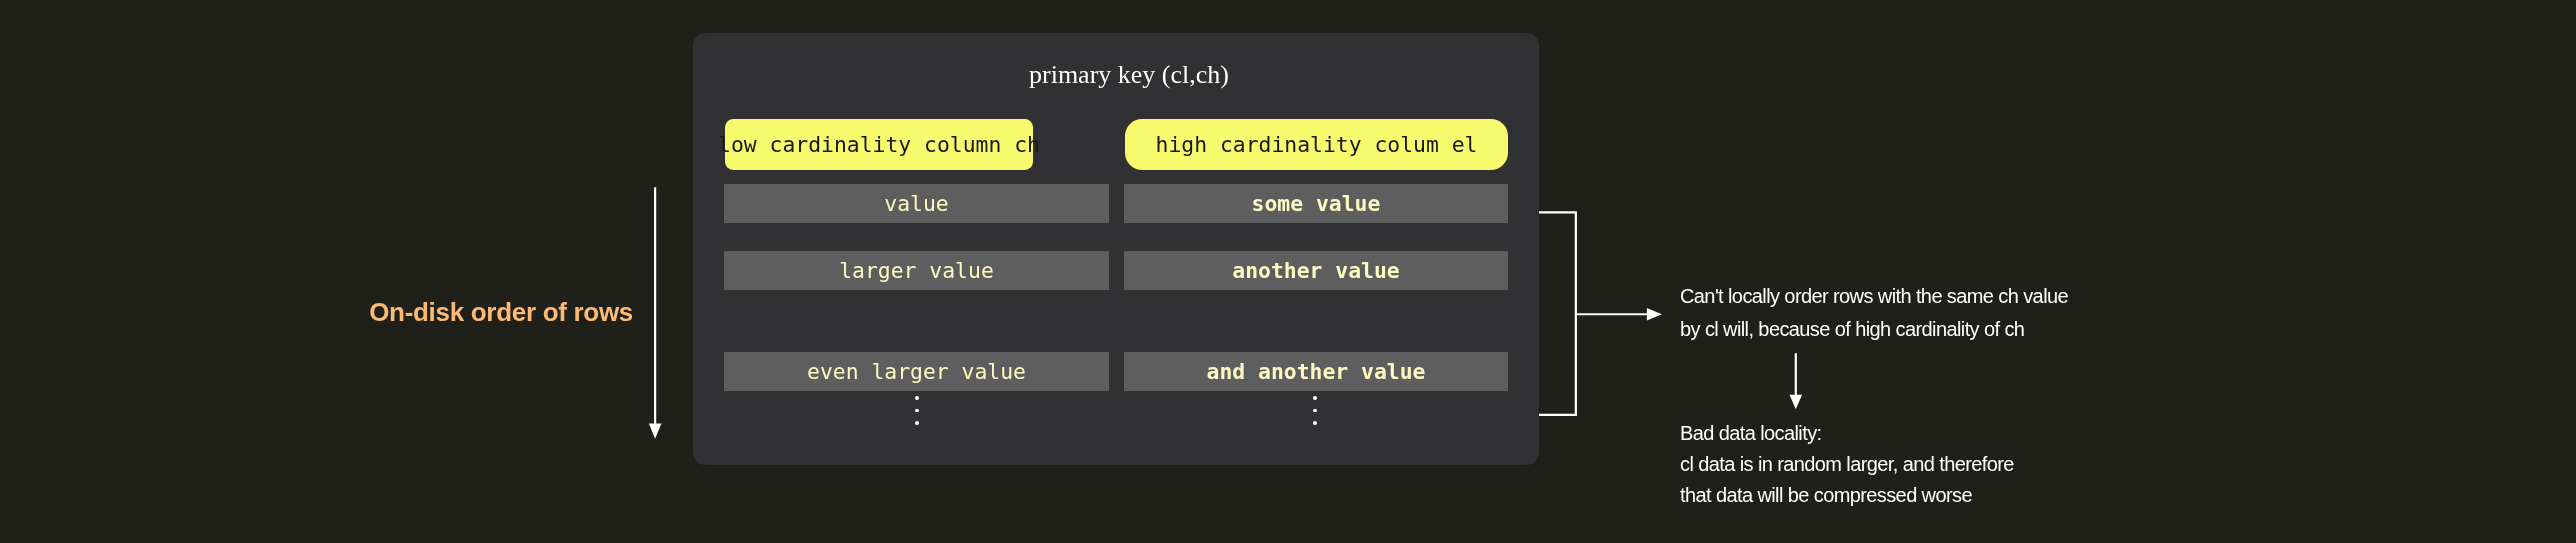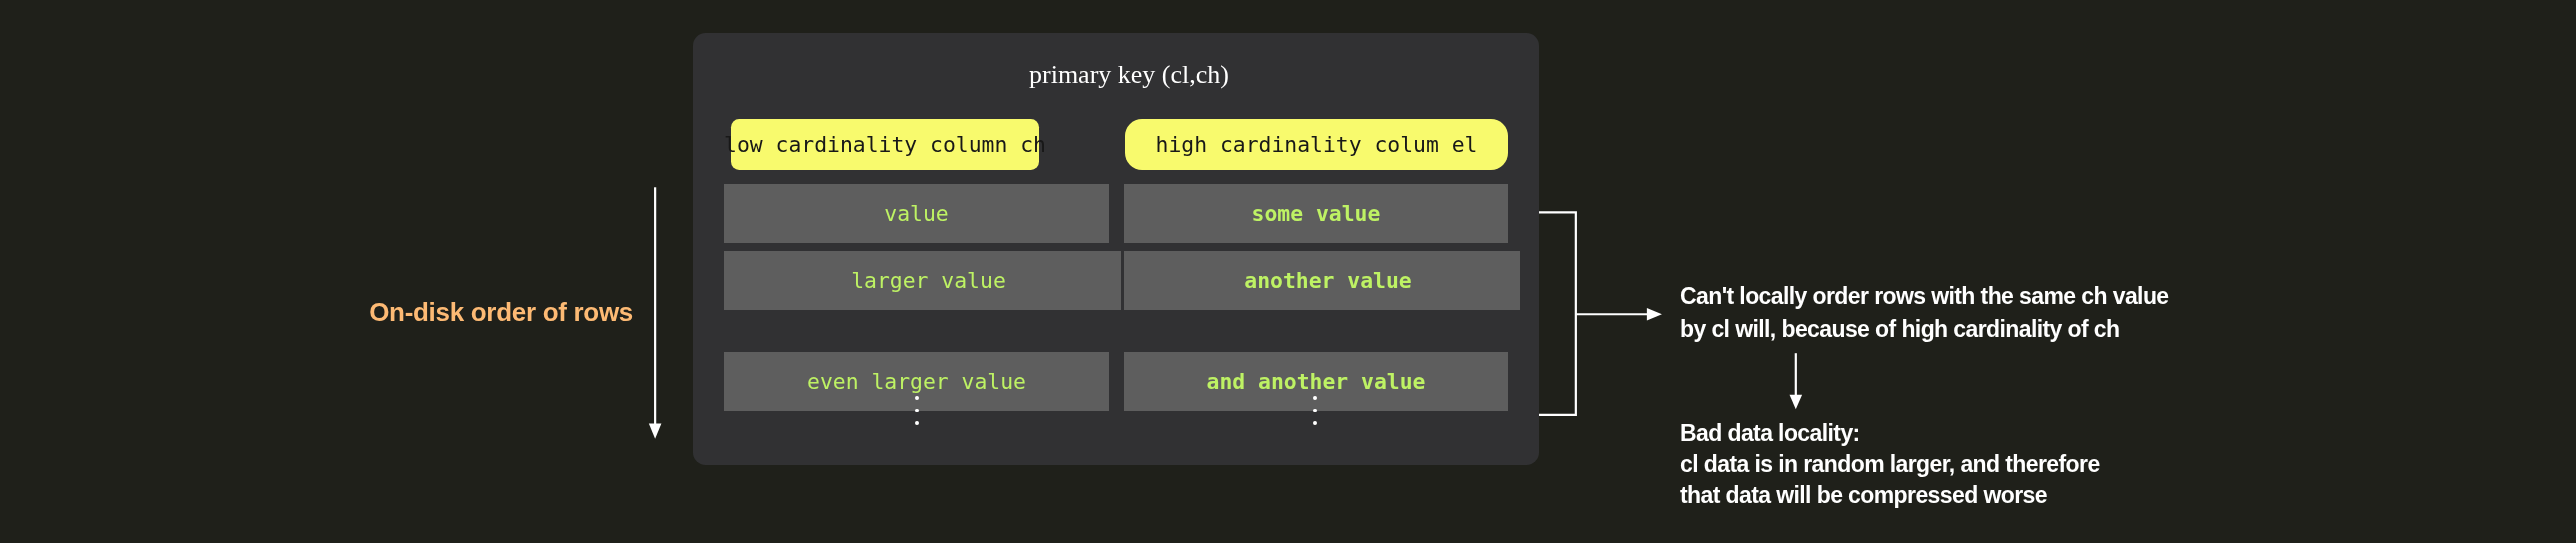--- a/index.html
+++ b/index.html
@@ -63,38 +63,38 @@
     background: #f8fa6d;
     border-radius: 8.2px;
     display: flex;
     align-items: center;
     justify-content: center;
     color: #181818;
     font-family: "DejaVu Sans Mono", "Liberation Mono", monospace;
     font-size: 21.4px;
     white-space: nowrap;
   }
-  .col-header.c1 { left: 38px;  width: 308px; text-align: center; }
+  .col-header.c1 { left: 32px;  width: 308px; text-align: center; }
   .col-header.c2 { left: 432px; width: 383px; border-radius: 17px; }
   .cell {
     position: absolute;
-    height: 59px;
+    height: 39px;
     background: #5e5e5e;
     display: flex;
     align-items: center;
     justify-content: center;
-    color: #bef264;
+    color: #fef9c3;
     font-family: "DejaVu Sans Mono", "Liberation Mono", monospace;
     font-size: 21.4px;
     white-space: nowrap;
   }
   .cell.c1 { left: 31px;  width: 385px; }
   .cell.c2 { left: 431px; width: 384px; font-weight: bold; }
   .row-0 { top: 151px; }
-  .row-1 { top: 218px; padding-left: 12px; }
+  .row-1 { top: 218px; }
   .row-2 { top: 285px; margin-top: 34px; }
   .vdots {
     position: absolute;
     top: 363px;
     width: 3.8px;
     display: flex;
     flex-direction: column;
     align-items: center;
     gap: 8.8px;
   }
@@ -104,22 +104,22 @@
     width: 3.8px;
     height: 3.8px;
     border-radius: 50%;
     background: #ffffff;
     display: block;
   }
   .note {
     position: absolute;
     left: 1680px;
     color: #ffffff;
-    font-size: 23px;
-    font-weight: 700;
+    font-size: 20px;
+    font-weight: 400;
     letter-spacing: -0.6px;
     white-space: nowrap;
   }
   .note-1 { top: 280px; line-height: 33px; }
   .note-2 { top: 418px; line-height: 31px; }
 </style>
 </head>
 <body>
 
 <div class="canvas">

